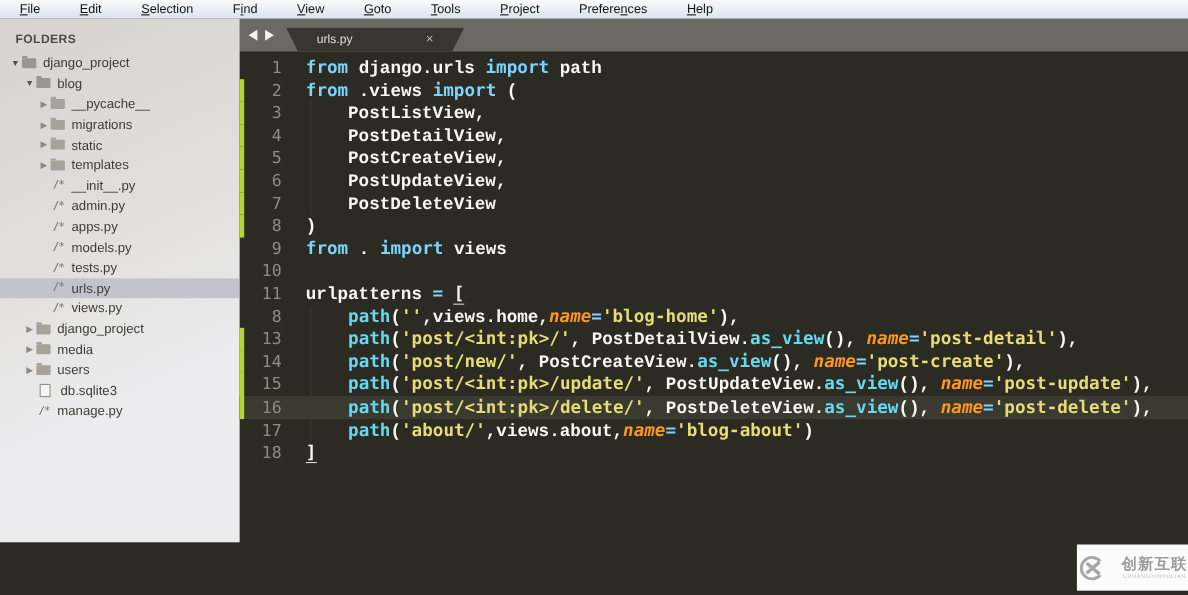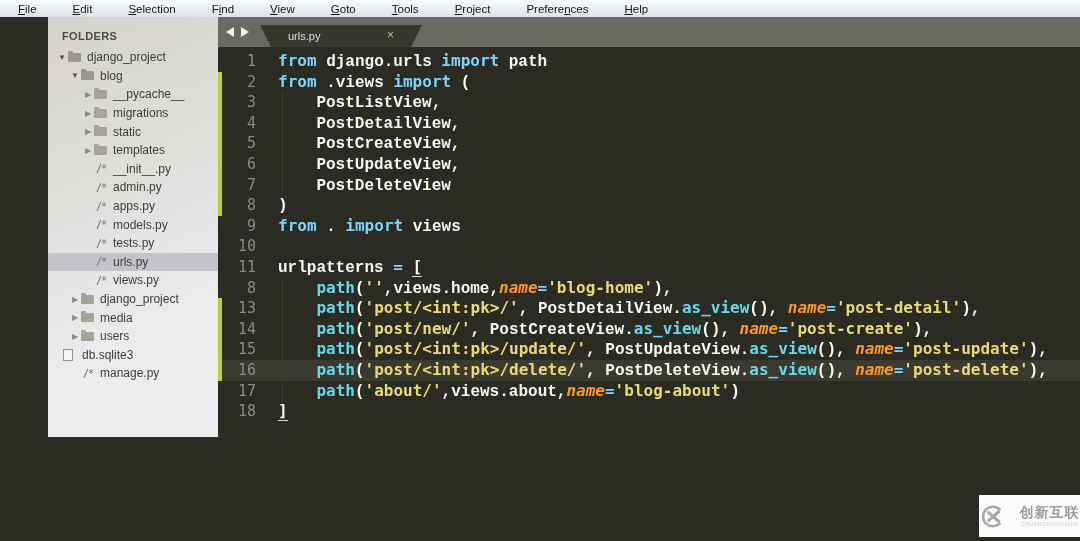--- a/index.html
+++ b/index.html
@@ -7,22 +7,22 @@
        font-family:"Liberation Sans",sans-serif;background:#2b2b24;}
 
   
   .menu-bar{position:absolute;left:0;top:0;width:1080px;height:17px;
     background:linear-gradient(#f8fafd,#dde2ec);display:flex;align-items:center;
     font-size:11.5px;color:#141414;z-index:5;}
   .mitem{padding:0 18px;cursor:default;}
   .mitem u{text-decoration:underline;}
 
   
-  .sidebar{position:absolute;left:0;top:17px;width:218px;height:420px;
-    background:linear-gradient(155deg,#d6d3cd 0%,#e2e1df 45%,#ececee 70%);margin-left:48px;}
+  .sidebar{position:absolute;left:0;top:17px;width:218px;height:476px;
+    background:linear-gradient(155deg,#d6d3cd 0%,#e2e1df 45%,#ececee 70%);}
   .sb-header{padding:13px 0 6px 14px;font-size:11px;font-weight:bold;color:#4b4b47;letter-spacing:.4px;}
   .srow{height:18.6px;display:flex;align-items:center;font-size:12px;color:#3d3d39;cursor:default;}
   .srow.sel{background:#c3c3cb;}
   .arrow{width:12px;flex:none;font-size:8px;color:#504f4b;text-align:center;}
   .arrow.closed{color:#8c8b86;}
   .ficon{width:13px;height:9px;background:#a7a39b;border-radius:1px;position:relative;margin-right:6px;flex:none;}
   .ficon::before{content:"";position:absolute;top:-2px;left:0;width:5px;height:2px;background:#a7a39b;border-radius:1px 1px 0 0;}
   .ficon.open{background:#9b978f;}
   .ficon.open::before{background:#9b978f;}
   .pyicon{width:14px;margin-right:5px;font:10px "DejaVu Sans Mono",monospace;color:#6f6f6a;flex:none;text-align:center;letter-spacing:-1px;}
@@ -157,21 +157,21 @@
         <div class="srow" style="padding-left: 21px;">
           <span class="arrow closed">▶</span>
           <span class="ficon"></span>
           <span>media</span>
         </div>
         <div class="srow" style="padding-left: 21px;">
           <span class="arrow closed">▶</span>
           <span class="ficon"></span>
           <span>users</span>
         </div>
-        <div class="srow" style="">
+        <div class="srow" style="padding-left: 21px;">
           <span class="arrow"></span>
           <span class="dbicon"></span>
           <span>db.sqlite3</span>
         </div>
         <div class="srow" style="padding-left: 21px;">
           <span class="arrow"></span>
           <span class="pyicon">/*</span>
           <span>manage.py</span>
         </div>
       </div>

